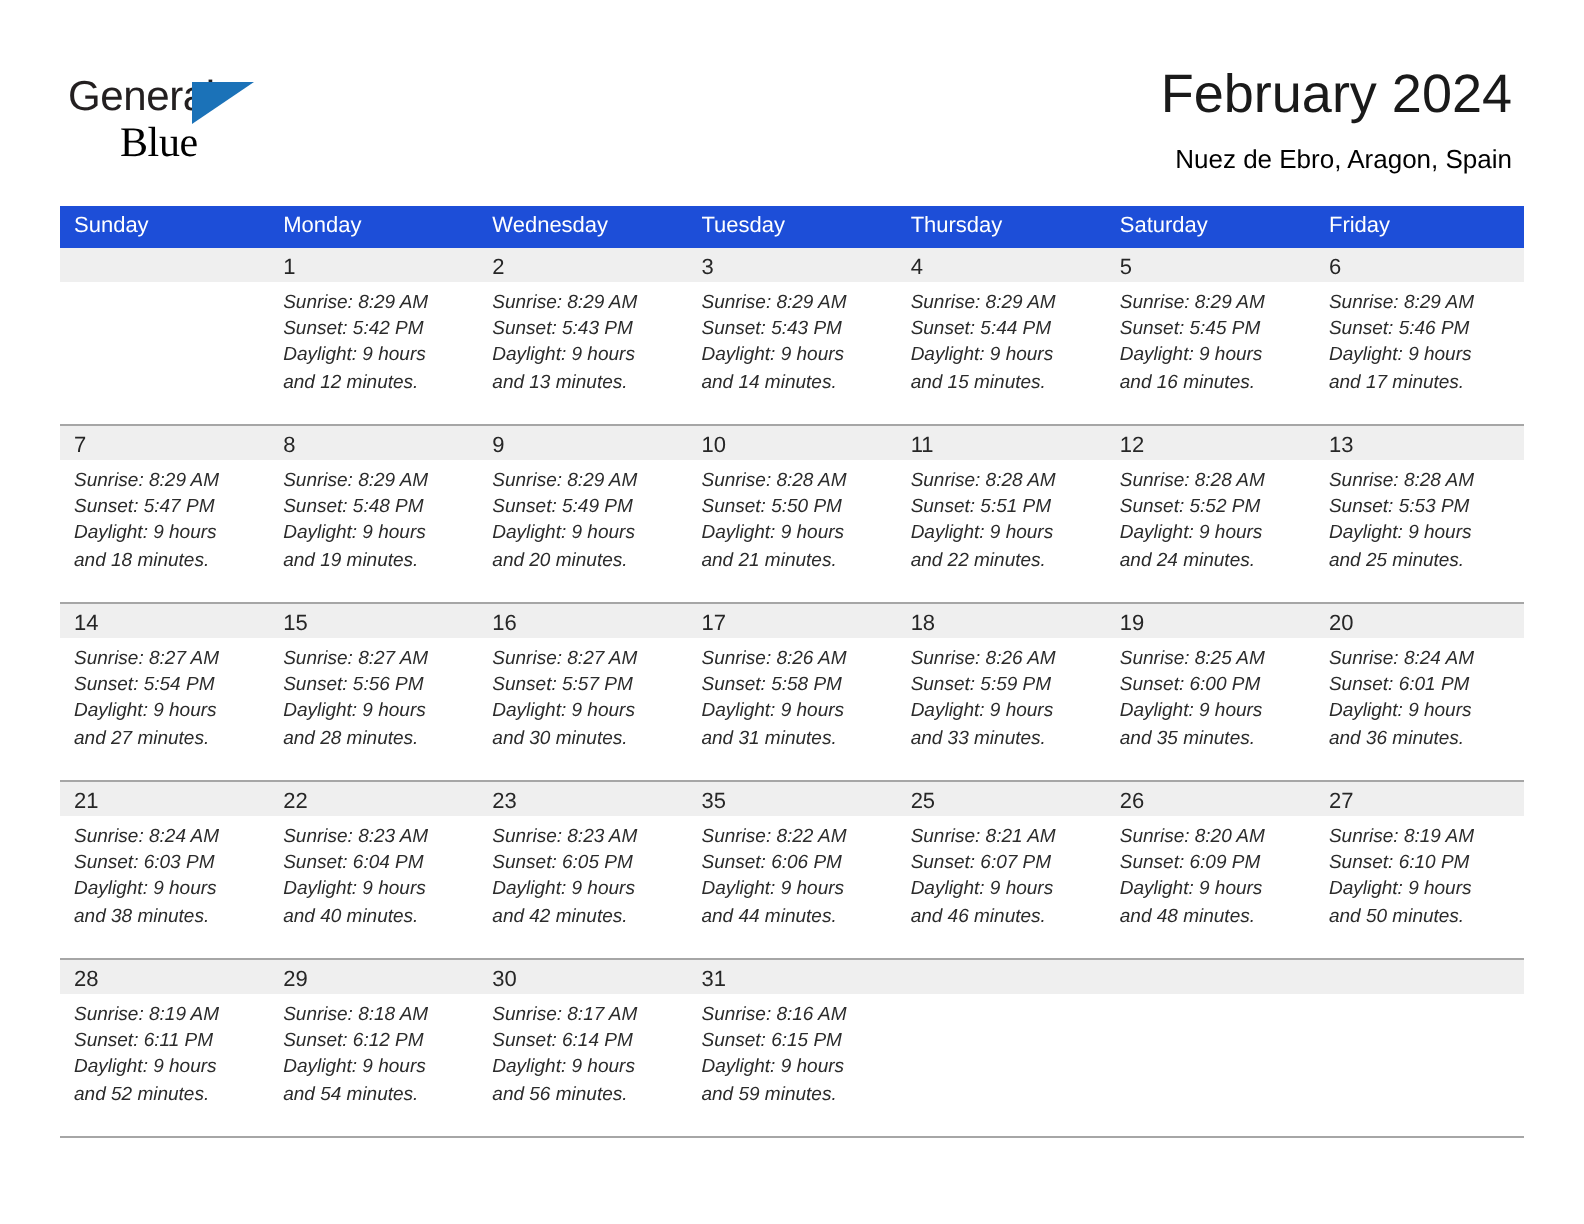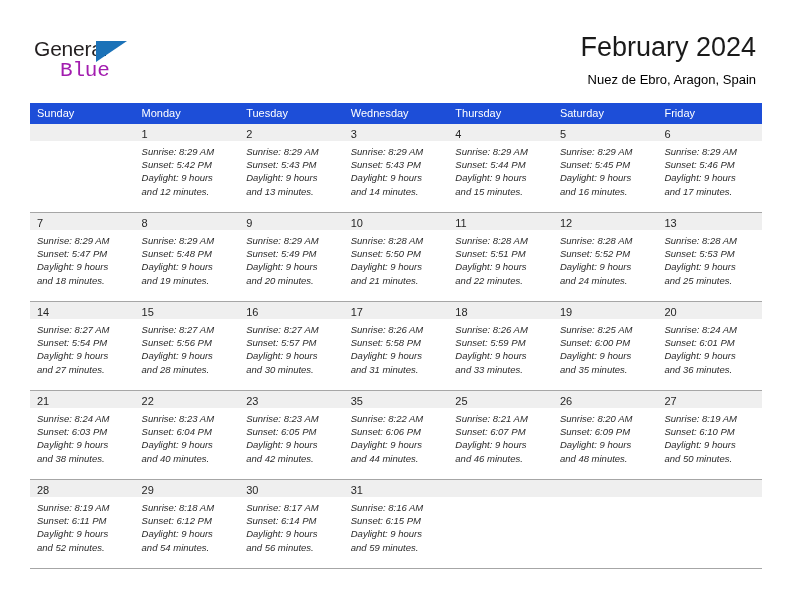--- a/index.html
+++ b/index.html
@@ -54,22 +54,22 @@
     height: 0;
     border-left: 31px solid #1b72b8;
     border-bottom: 21px solid transparent;
   }
   .logo-blue {
     position: absolute;
     left: 26px;
     top: 22px;
     font-size: 21px;
     letter-spacing: -0.2px;
-    color: #a21caf;
-    font-family: Liberation Mono, monospace;
+    color: #000000;
+    font-family: Liberation Serif, serif;
   }
   .title-block {
     position: absolute;
     right: 36px;
     top: 30px;
     text-align: right;
   }
   .cal-title {
     font-size: 27px;
     color: #1a1a1a;
@@ -165,22 +165,22 @@
       <div class="cal-title">February 2024</div>
       <div class="cal-subtitle">Nuez de Ebro, Aragon, Spain</div>
     </div>
 
   </div>
 
   <div class="calendar">
     <div class="weekday-row" id="weekday-row">
         <div class="weekday">Sunday</div>
         <div class="weekday">Monday</div>
+        <div class="weekday">Wednesday</div>
         <div class="weekday">Tuesday</div>
-        <div class="weekday">Wednesday</div>
         <div class="weekday">Thursday</div>
         <div class="weekday">Saturday</div>
         <div class="weekday">Friday</div>
       </div>
     <div id="weeks-container">
         <div class="week-row">
           <div class="day-cell empty">
             <div class="day-num-band"><span class="day-num"></span></div>
           </div>
           <div class="day-cell">

